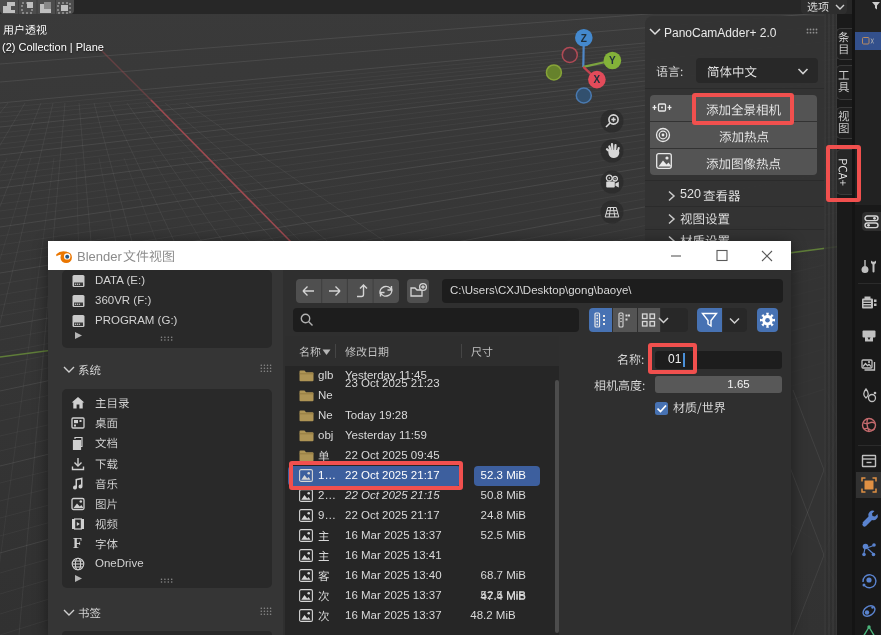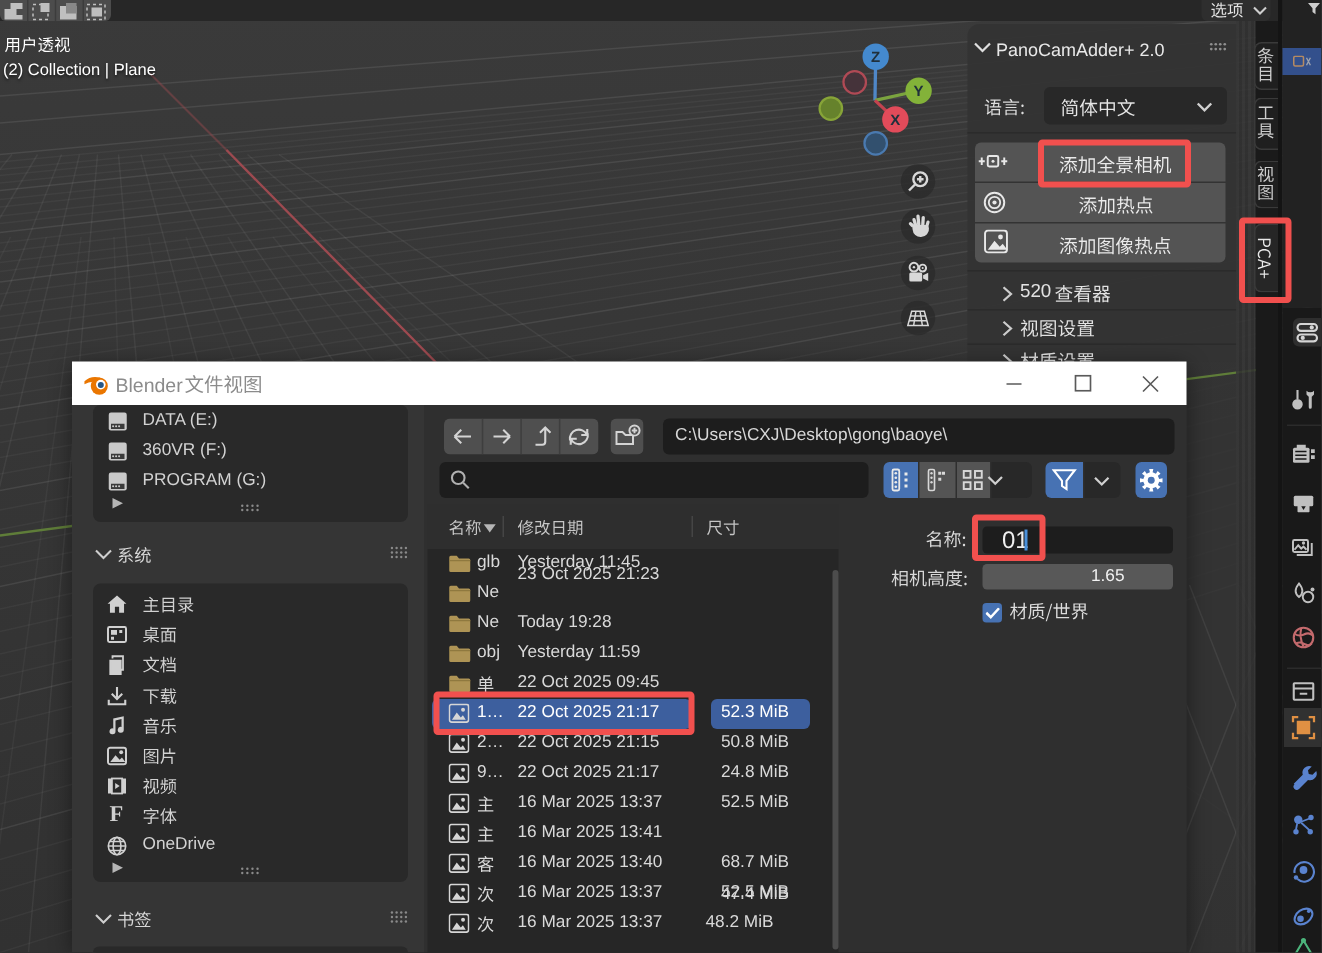--- a/index.html
+++ b/index.html
@@ -978,21 +978,21 @@
 <div style="position:absolute;left:345px;top:469px;color:#ffffff;font-size:11.5px;">22 Oct 2025 21:17</div>
 <div style="position:absolute;left:460px;top:469px;width:66px;text-align:right;color:#ffffff;font-size:11.5px;">52.3 MiB</div>
 <div style="position:absolute;left:299px;top:489px;">
     <svg width="14" height="13">
       <rect x="0.6" y="0.6" width="12.8" height="11.8" rx="1.5" fill="none" stroke="#d6d6d6" stroke-width="1.1"></rect>
       <path d="M2.3 10.8 l3.2 -4.8 l2.7 3.4 l1.4 -1.5 l1.9 2.9z" fill="#d6d6d6"></path>
       <circle cx="9.7" cy="4.2" r="1.3" fill="#d6d6d6"></circle>
     </svg>
   </div>
 <div style="position:absolute;left:318px;top:489px;color:#d9d9d9;font-size:11.5px;">2…</div>
-<div style="position:absolute;left:345px;top:489px;color:#d9d9d9;font-size:11.5px;">22 Oct 2025 21:15</div>
+<div style="position:absolute;left:345px;top:489px;color:#d9d9d9;font-size:11.5px;font-style:italic;">22 Oct 2025 21:15</div>
 <div style="position:absolute;left:460px;top:489px;width:66px;text-align:right;color:#d9d9d9;font-size:11.5px;">50.8 MiB</div>
 <div style="position:absolute;left:299px;top:509px;">
     <svg width="14" height="13">
       <rect x="0.6" y="0.6" width="12.8" height="11.8" rx="1.5" fill="none" stroke="#d6d6d6" stroke-width="1.1"></rect>
       <path d="M2.3 10.8 l3.2 -4.8 l2.7 3.4 l1.4 -1.5 l1.9 2.9z" fill="#d6d6d6"></path>
       <circle cx="9.7" cy="4.2" r="1.3" fill="#d6d6d6"></circle>
     </svg>
   </div>
 <div style="position:absolute;left:318px;top:509px;color:#d9d9d9;font-size:11.5px;">9…</div>
 <div style="position:absolute;left:345px;top:509px;color:#d9d9d9;font-size:11.5px;">22 Oct 2025 21:17</div>
@@ -1081,21 +1081,21 @@
 <div style="position:absolute;left:617px;top:351px;">
     <svg width="27.3" height="16.8" style="vertical-align:top;">
       <g transform="translate(0,12.96) scale(0.012000,-0.012000)" fill="#d8d8d8">
         <use href="#g55" x="0"></use>
         <use href="#g56" x="1000"></use>
         <use href="#g8" x="2000"></use>
       </g>
     </svg>
   </div>
 <div style="position:absolute;left:655px;top:351px;width:127px;height:18px;background:#1d1d1d;border-radius:3px;"></div>
-<div style="position:absolute;left:668px;top:352px;color:#f0f0f0;font-size:16px;">01</div>
+<div style="position:absolute;left:668px;top:352px;color:#f0f0f0;font-size:12px;">01</div>
 <div style="position:absolute;left:683px;top:353px;width:1.5px;height:14px;background:#4a90d9;"></div>
 <div style="position:absolute;left:594px;top:377px;">
     <svg width="51.3" height="16.8" style="vertical-align:top;">
       <g transform="translate(0,12.96) scale(0.012000,-0.012000)" fill="#d8d8d8">
         <use href="#g17" x="0"></use>
         <use href="#g18" x="1000"></use>
         <use href="#g66" x="2000"></use>
         <use href="#g67" x="3000"></use>
         <use href="#g8" x="4000"></use>
       </g>

